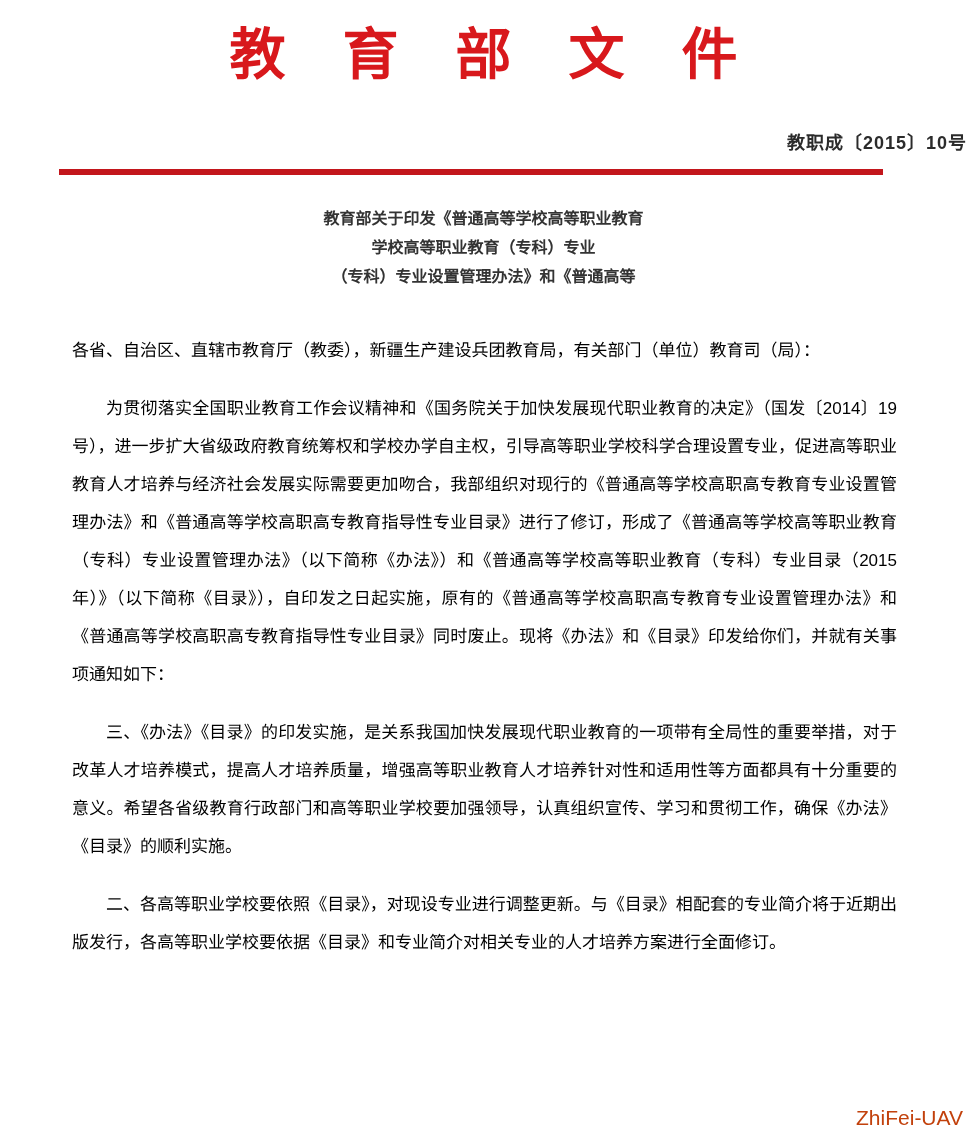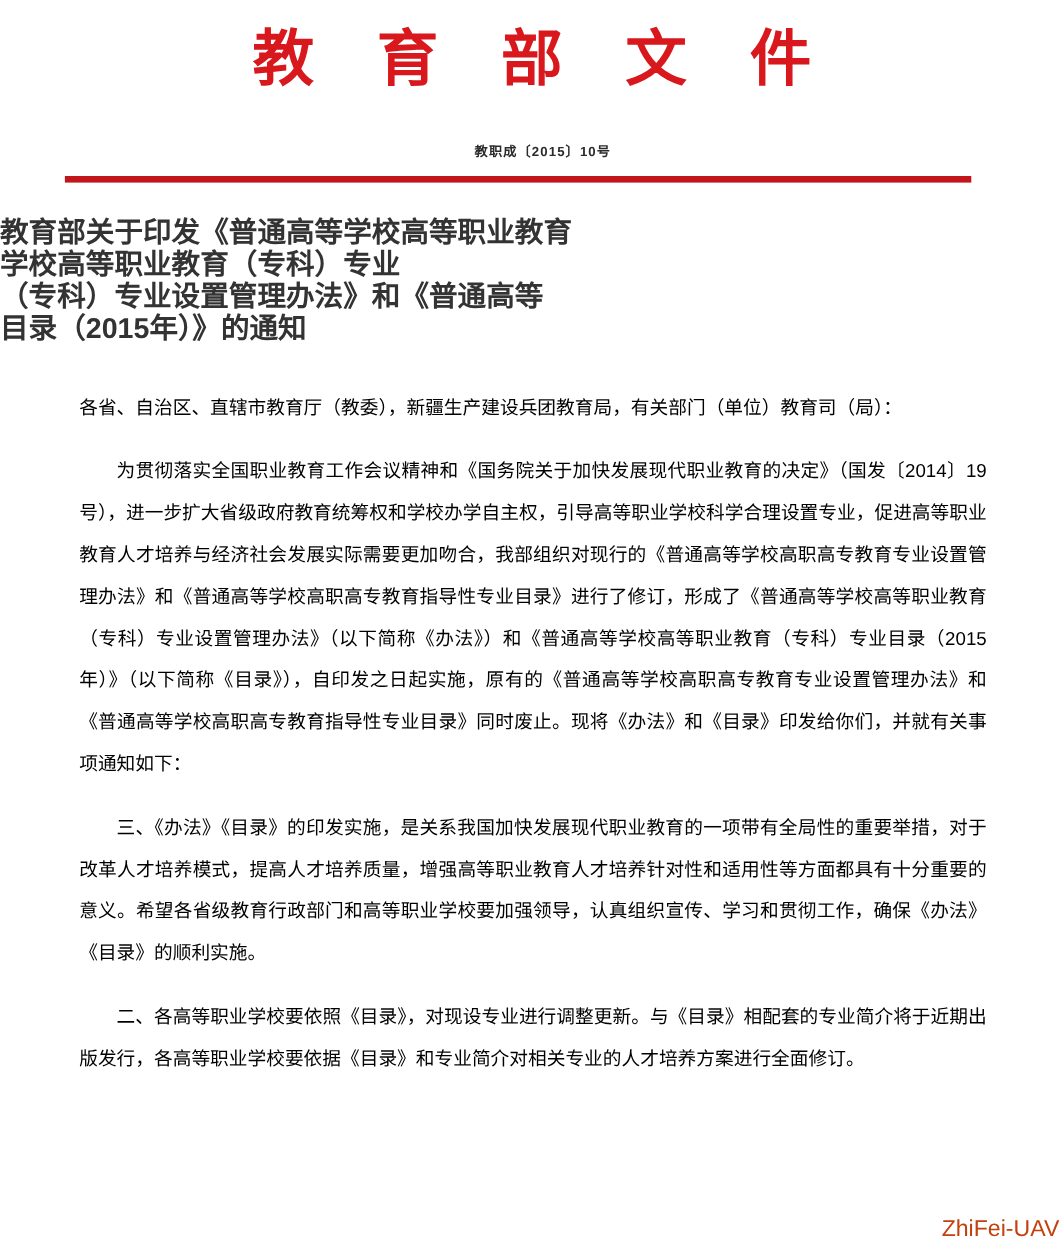--- a/index.html
+++ b/index.html
@@ -20,40 +20,41 @@
     font-weight: bold;
     font-size: 56px;
     line-height: 64px;
     color: #d8181c;
     letter-spacing: 57px;
     text-indent: 57px;
     white-space: nowrap;
   }
   .doc-number {
     margin-top: 42px;
-    text-align: center;
-    font-size: 12px;
+    text-align: right;
+    font-size: 18px;
     font-weight: bold;
     color: #2b2b2b;
     letter-spacing: 1px;
     padding-left: 20px;
   }
   .red-line {
     margin: 15px 0 0 59px;
     width: 824px;
     height: 6px;
     background: #c3161c;
   }
   .doc-title {
     margin: 31px auto 0;
-    text-align: left;
-    font-size: 26px;
+    text-align: center;
+    font-size: 16px;
     font-weight: bold;
     line-height: 29px;
     color: #333333;
+    font-family: Liberation Mono, monospace;
   }
   .content {
     margin: 39px 70px 0 72px;
     font-size: 17px;
     line-height: 38px;
     color: #000000;
     text-align: justify;
   }
   .content p { margin: 0 0 20px 0; }
   .content p.para { text-indent: 2em; }
@@ -75,21 +76,20 @@
   <h1 class="header-title">教育部文件</h1>
 
   <div class="doc-number">教职成〔2015〕10号</div>
 
   <div class="red-line"></div>
 
   <div class="doc-title">
     <div>教育部关于印发《普通高等学校高等职业教育</div>
     <div>学校高等职业教育（专科）专业</div>
     <div>（专科）专业设置管理办法》和《普通高等</div>
-    <div>目录（2015年）》的通知</div>
   </div>
 
   <div class="content">
     <p class="salutation">各省、自治区、直辖市教育厅（教委），新疆生产建设兵团教育局，有关部门（单位）教育司（局）：</p>
     <p class="para">为贯彻落实全国职业教育工作会议精神和《国务院关于加快发展现代职业教育的决定》（国发〔2014〕19号），进一步扩大省级政府教育统筹权和学校办学自主权，引导高等职业学校科学合理设置专业，促进高等职业教育人才培养与经济社会发展实际需要更加吻合，我部组织对现行的《普通高等学校高职高专教育专业设置管理办法》和《普通高等学校高职高专教育指导性专业目录》进行了修订，形成了《普通高等学校高等职业教育（专科）专业设置管理办法》（以下简称《办法》）和《普通高等学校高等职业教育（专科）专业目录（2015年）》（以下简称《目录》），自印发之日起实施，原有的《普通高等学校高职高专教育专业设置管理办法》和《普通高等学校高职高专教育指导性专业目录》同时废止。现将《办法》和《目录》印发给你们，并就有关事项通知如下：</p>
     <p class="para">三、《办法》《目录》的印发实施，是关系我国加快发展现代职业教育的一项带有全局性的重要举措，对于改革人才培养模式，提高人才培养质量，增强高等职业教育人才培养针对性和适用性等方面都具有十分重要的意义。希望各省级教育行政部门和高等职业学校要加强领导，认真组织宣传、学习和贯彻工作，确保《办法》《目录》的顺利实施。</p>
     <p class="para">二、各高等职业学校要依照《目录》，对现设专业进行调整更新。与《目录》相配套的专业简介将于近期出版发行，各高等职业学校要依据《目录》和专业简介对相关专业的人才培养方案进行全面修订。</p>
 
   </div>
 

